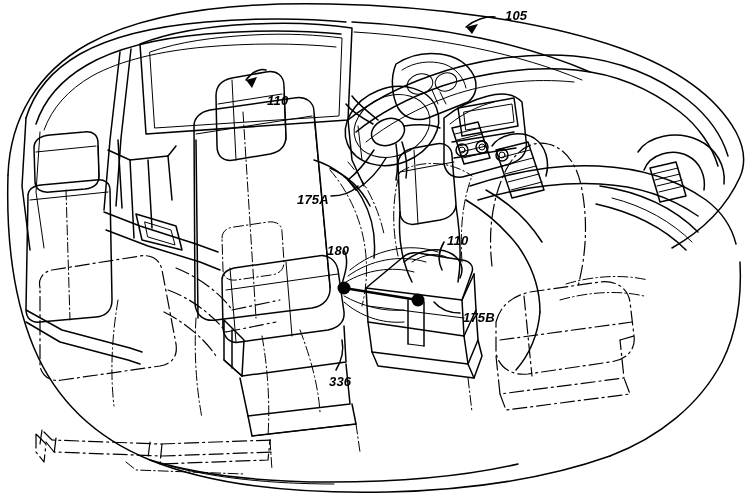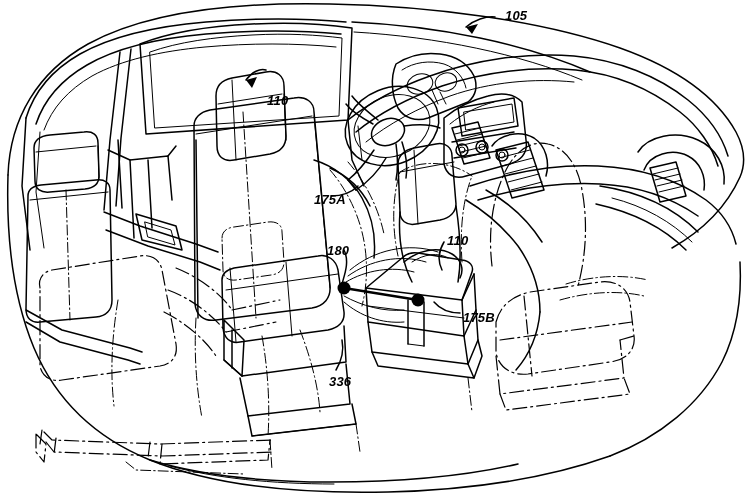--- a/index.html
+++ b/index.html
@@ -372,21 +372,21 @@
       <path class="s" d="M460,313 C450,313 440,309 434,302"></path>
 
       <path class="s" d="M336,370 C342,360 344,350 342,340"></path>
     </g>
   </svg>
 
   <div class="refnum" style="left:505px;top:8px;">105</div>
 
   <div class="refnum" style="left:267px;top:63px;margin-top:30px;">110</div>
 
-  <div class="refnum" style="left:314px;top:192px;">175A</div>
+  <div class="refnum" style="left:297px;top:192px;">175A</div>
 
   <div class="refnum" style="left:327px;top:243px;text-align:center;">180</div>
 
   <div class="refnum" style="left:447px;top:233px;">110</div>
 
   <div class="refnum" style="left:463px;top:310px;">175B</div>
 
   <div class="refnum" style="left:329px;top:374px;">336</div>
 
 

